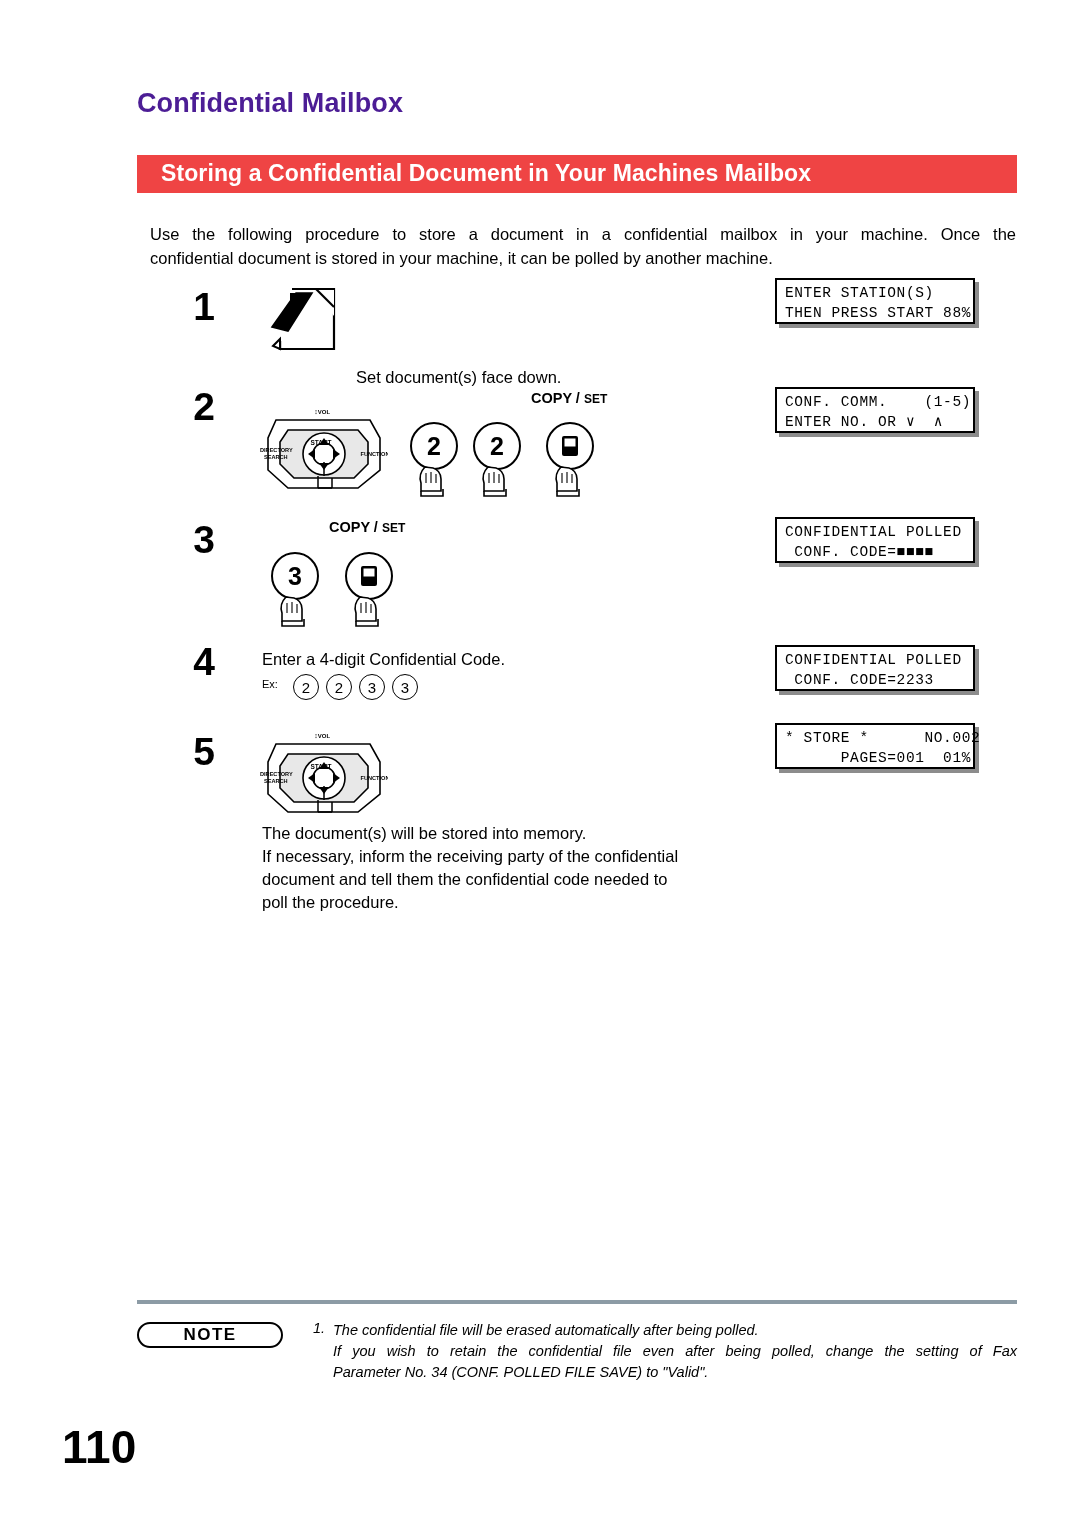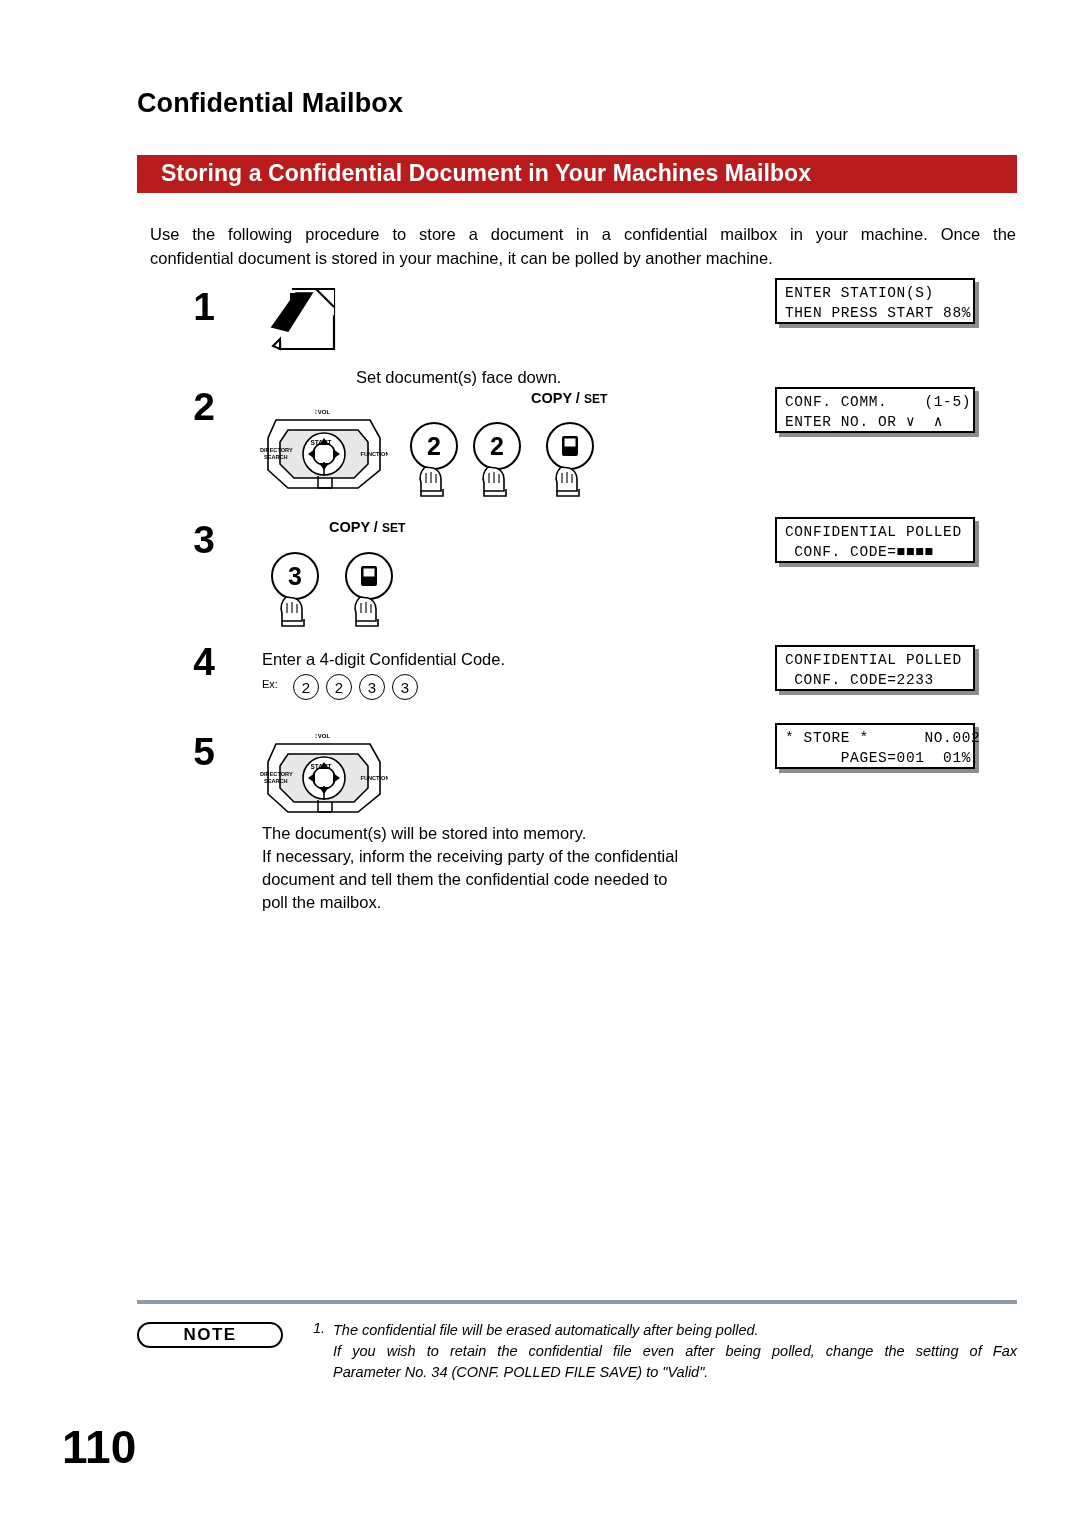--- a/index.html
+++ b/index.html
@@ -20,30 +20,30 @@
     inset: 0;
   }
 
   
   .chapter-title {
     position: absolute;
     left: 137px;
     top: 88px;
     font-size: 27px;
     font-weight: bold;
-    color: #000000;
+    color: #4c1d95;
     letter-spacing: 0.1px;
   }
   .section-bar {
     position: absolute;
     left: 137px;
     top: 155px;
     width: 880px;
     height: 38px;
-    background: #b91c1c;
+    background: #ef4444;
   }
   .section-bar .section-title {
     position: absolute;
     left: 24px;
     top: 5px;
     font-size: 23px;
     font-weight: bold;
     color: #ffffff;
     white-space: nowrap;
     letter-spacing: 0.1px;
@@ -376,21 +376,21 @@
 
   <div class="lcd" style="left:775px; top:723px;">
     <span class="l">* STORE *      NO.002</span>
     <span class="l">      PAGES=001  01%</span>
   </div>
 
   <div class="caption" style="left:262px; top:822px; width:490px;">
     <div>The document(s) will be stored into memory.</div>
     <div>If necessary, inform the receiving party of the confidential</div>
     <div>document and tell them the confidential code needed to</div>
-    <div>poll the mailbox.</div>
+    <div>poll the procedure.</div>
   </div>
 
   <div class="note-rule"></div>
   <div class="note-badge">NOTE</div>
   <div class="note-num">1.</div>
   <div class="note-text">
     <span class="lastline">The confidential file will be erased automatically after being polled.</span>
     <span class="j">If you wish to retain the confidential file even after being polled, change the setting of Fax</span>
     <span class="lastline">Parameter No. 34 (CONF. POLLED FILE SAVE) to "Valid".</span>
   </div>

